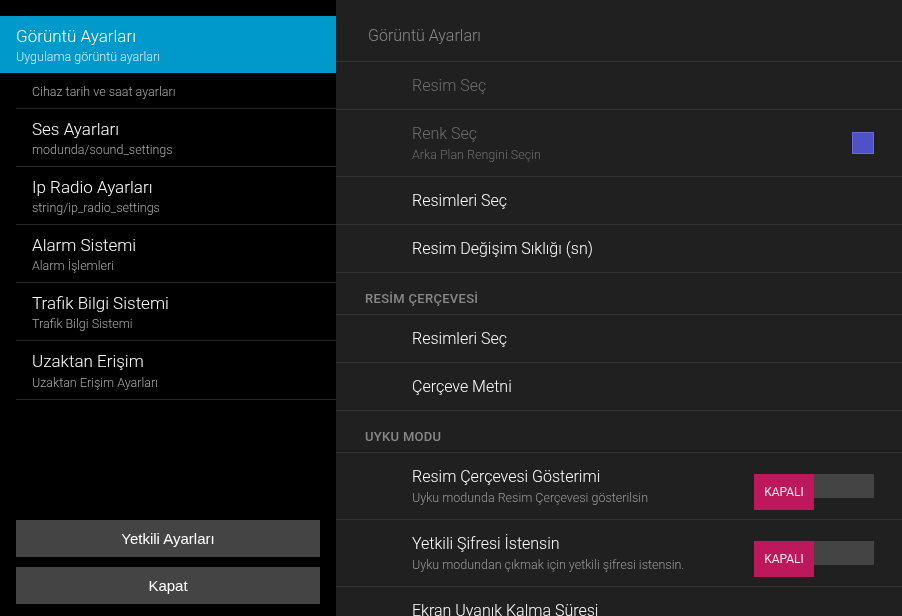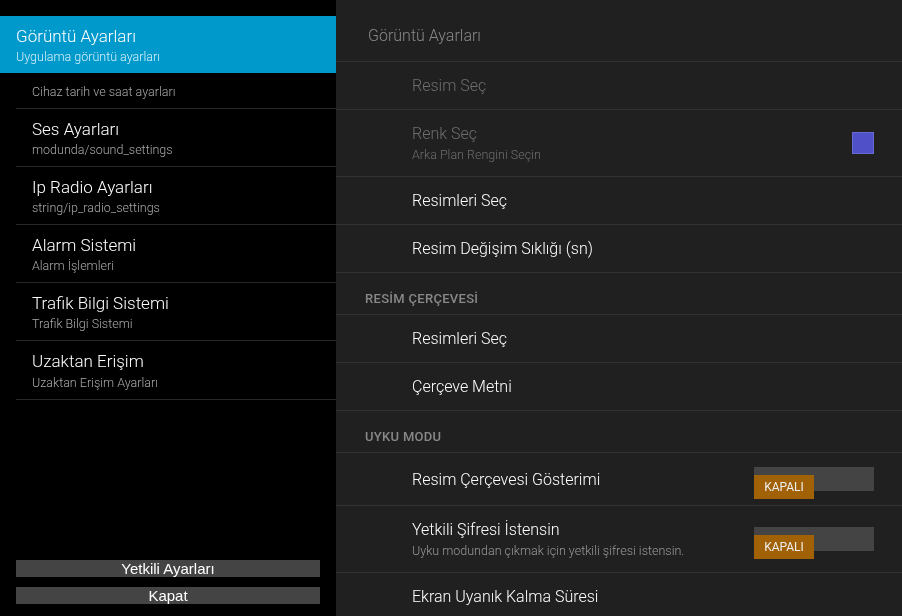--- a/index.html
+++ b/index.html
@@ -56,21 +56,21 @@
     }
     .sidebar-buttons {
       padding: 0 16px 12px 16px;
     }
     .sidebar-btn {
       display: block;
       width: 100%;
       background: #444;
       color: #fff;
       border: none;
-      padding: 0 0;
+      padding: 10px 0;
       font-size: 15px;
       font-weight: 300;
       margin-top: 10px;
       cursor: pointer;
       text-align: center;
     }
     .sidebar-btn:first-child {
       margin-top: 0;
     }
     .main {
@@ -131,24 +131,24 @@
     .toggle {
       width: 120px;
       height: 24px;
       position: relative;
       background: #444;
       display: flex;
     }
     .toggle-knob {
       position: absolute;
       left: 0;
-      top: 8px;
+      top: 0;
       width: 60px;
-      height: 24px;
-      background: #a16207;
+      height: 36px;
+      background: #be185d;
       display: flex;
       align-items: center;
       justify-content: center;
       color: #eee;
       font-size: 12px;
       font-weight: 400;
     }
     .main::-webkit-scrollbar {
       width: 4px;
     }
@@ -237,20 +237,21 @@
     <div class="row-text">
       <div class="row-title">Çerçeve Metni</div>
     </div>
   </div>
 
   <div class="section-header">UYKU MODU</div>
 
   <div class="main-row">
     <div class="row-text">
       <div class="row-title">Resim Çerçevesi Gösterimi</div>
+      <div class="row-sub">Uyku modunda Resim Çerçevesi gösterilsin</div>
     </div>
     <div class="toggle">
       <div class="toggle-knob">KAPALI</div>
     </div>
   </div>
 
   <div class="main-row">
     <div class="row-text">
       <div class="row-title">Yetkili Şifresi İstensin</div>
       <div class="row-sub">Uyku modundan çıkmak için yetkili şifresi istensin.</div>

